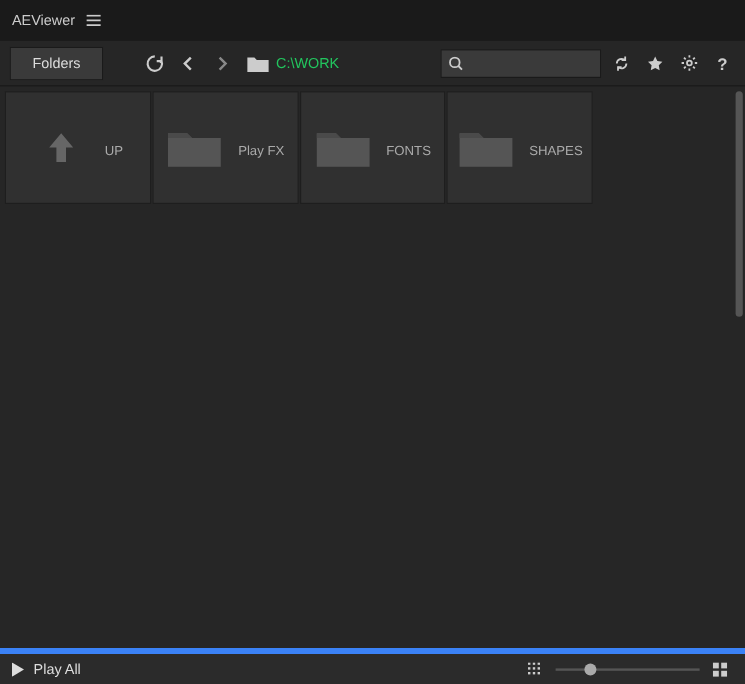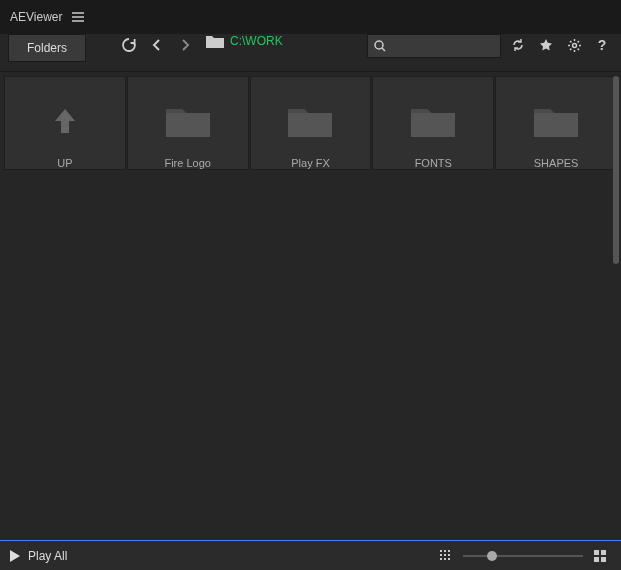--- a/index.html
+++ b/index.html
@@ -20,21 +20,21 @@
   display: flex;
   align-items: center;
   padding: 17px 10px;
   gap: 10px;
 }
 .titlebar-title { color: #ccc; font-size: 12px; }
 .menu-icon { cursor: pointer; color: #ccc; font-size: 14px; }
 .toolbar {
   height: 38px;
   display: flex;
-  align-items: flex-start;
+  align-items: center;
   padding: 0 8px;
   gap: 6px;
   border-bottom: 1px solid #1a1a1a;
 }
 .folders-btn {
   background: #3a3a3a;
   color: #ddd;
   border: 1px solid #1a1a1a;
   padding: 6px 18px;
   font-size: 12px;
@@ -85,42 +85,42 @@
 }
 .grid {
   display: grid;
   grid-template-columns: repeat(5, 1fr);
   gap: 1px;
 }
 .tile {
   height: 94px;
   background: #303030;
   display: flex;
-  flex-direction: column;
-  align-items: center;
-  justify-content: flex-end;
+  flex-direction: row;
+  align-items: center;
+  justify-content: center;
   gap: 12px;
   cursor: pointer;
   border: 1px solid #1e1e1e;
 }
 .tile .folder-svg { width: 48px; height: 36px; }
 .tile .label { color: #aaa; font-size: 11px; margin-top: 6px; }
 .scrollbar-track {
   position: absolute;
   right: 2px;
   top: 4px;
   width: 6px;
   height: 188px;
   background: #555;
   border-radius: 3px;
 }
 .footer {
   height: 30px;
   background: #2b2b2b;
-  border-top: 1px solid #3b82f6;
+  border-top: 5px solid #3b82f6;
   display: flex;
   align-items: center;
   padding: 0 10px;
   gap: 6px;
 }
 .play-btn {
   display: flex;
   align-items: center;
   gap: 8px;
   cursor: pointer;
@@ -218,29 +218,20 @@
 
 <div class="content">
   <div class="grid" id="grid">
       <div class="tile">
         <div>
           <svg class="folder-svg" viewBox="0 0 48 36">
             <path d="M24 6l-10 12h6v12h8V18h6z" fill="#666"></path>
           </svg>
         </div>
         <div class="label">UP</div>
-      </div>
-      <div class="tile">
-        <div>
-          <svg class="folder-svg" viewBox="0 0 48 36">
-            <path d="M2 6h16l4 4h24v24H2z" fill="#555"></path>
-            <path d="M2 6h16l4 4H2z" fill="#4a4a4a"></path>
-          </svg>
-        </div>
-        <div class="label">Fire Logo</div>
       </div>
       <div class="tile">
         <div>
           <svg class="folder-svg" viewBox="0 0 48 36">
             <path d="M2 6h16l4 4h24v24H2z" fill="#555"></path>
             <path d="M2 6h16l4 4H2z" fill="#4a4a4a"></path>
           </svg>
         </div>
         <div class="label">Play FX</div>
       </div>

